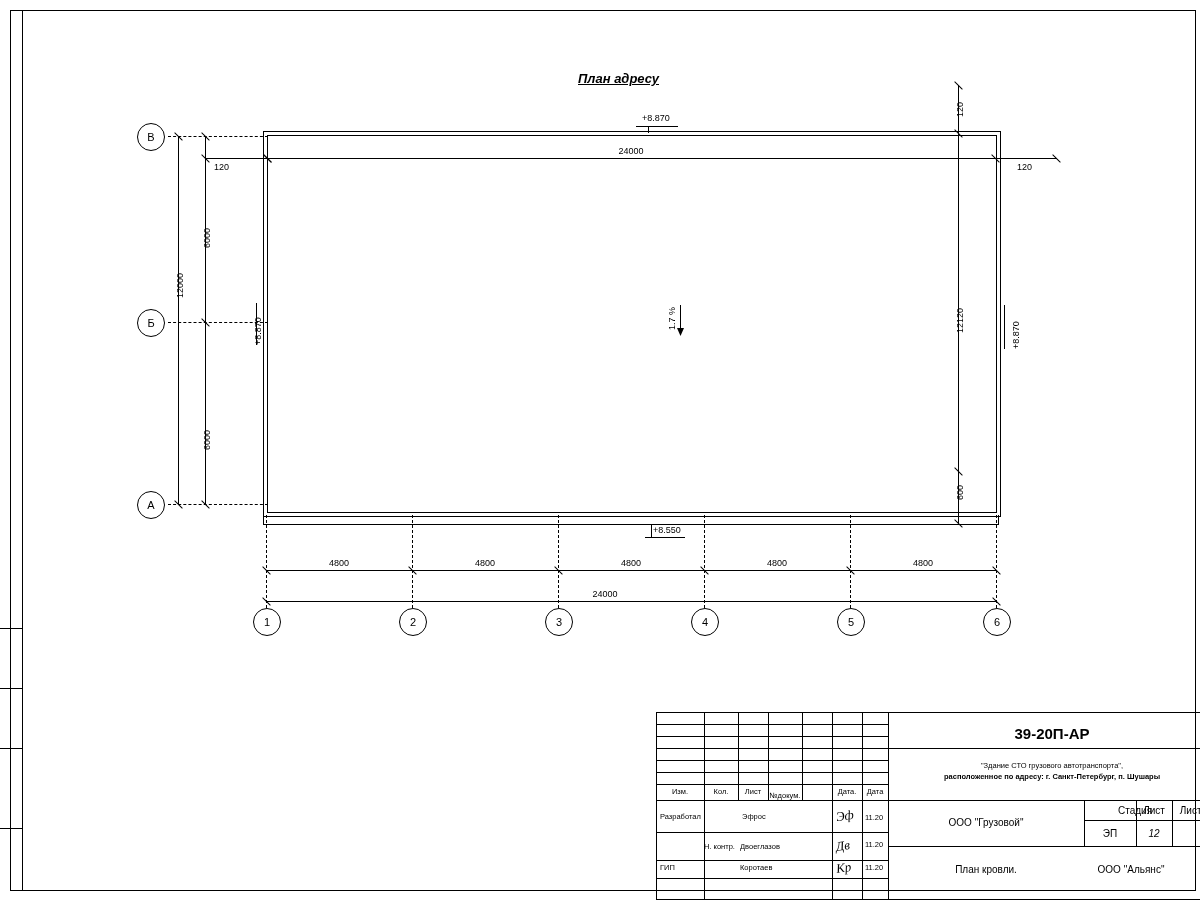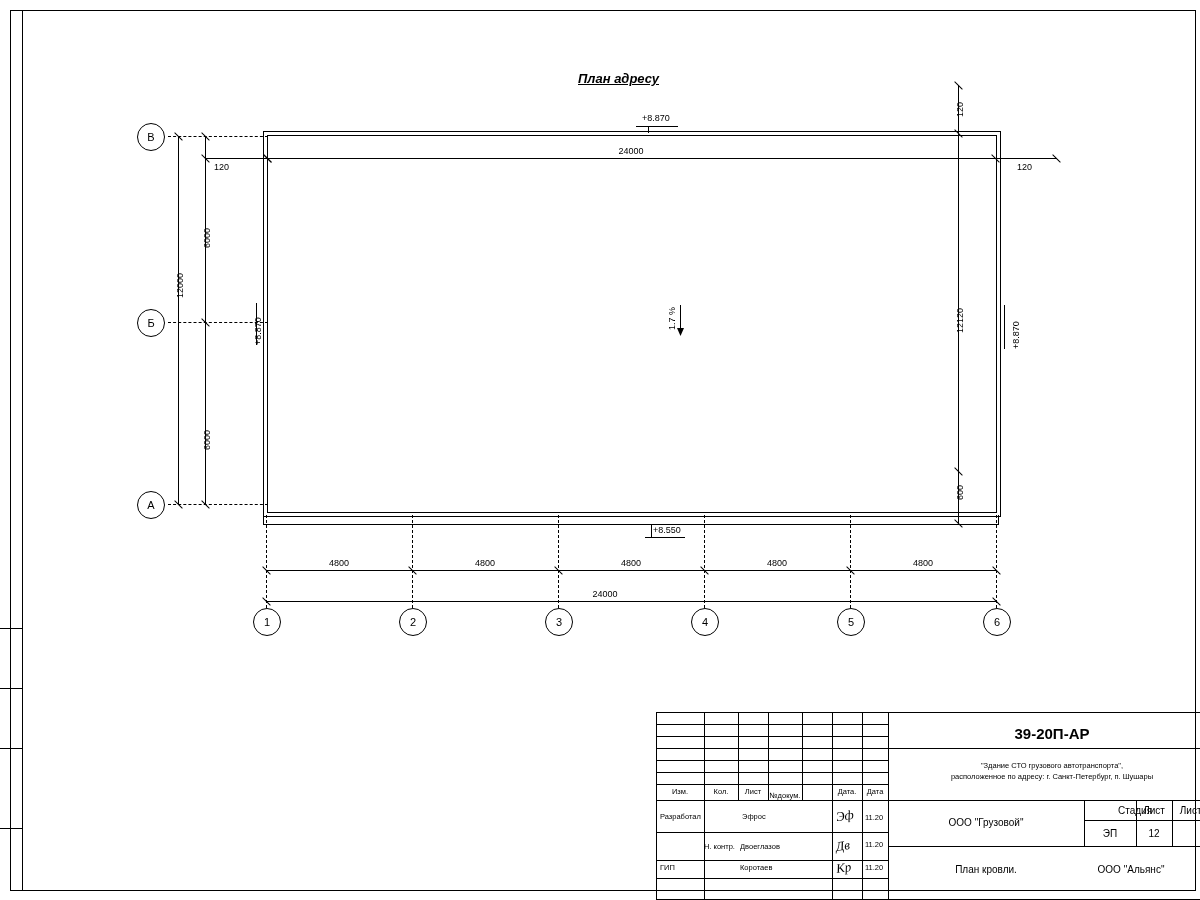--- a/index.html
+++ b/index.html
@@ -221,33 +221,33 @@
     <div class="st-txt" style="left:84px;top:152px;">Коротаев</div>
     <div class="st-txt" style="left:209px;top:152px;">11.20</div>
     <div class="sig" style="left:180px;top:148px;">Кр</div>
 
     <div class="ln h" style="left:232px;top:36px;width:328px;"></div>
     <div class="ln h" style="left:232px;top:88px;width:328px;"></div>
     <div class="ln h" style="left:232px;top:134px;width:328px;"></div>
 
     <div class="st-txt st-c big" style="left:396px;top:13px;">39-20П-АР</div>
     <div class="st-txt st-c" style="left:396px;top:50px;">"Здание СТО грузового автотранспорта",</div>
-    <div class="st-txt st-c" style="left:396px;top:61px;">расположенное по адресу: г. Санкт-Петербург, п. Шушары</div>
+    <div class="st-txt st-c" style="left:396px;top:61px;font-weight:bold;">расположенное по адресу: г. Санкт-Петербург, п. Шушары</div>
 
     <div class="st-txt st-c med" style="left:330px;top:105px;">ООО "Грузовой"</div>
     <div class="st-txt st-c med" style="left:330px;top:152px;">План кровли.</div>
     <div class="st-txt st-c med" style="left:475px;top:152px;">ООО "Альянс"</div>
 
     <div class="ln v" style="left:428px;top:88px;height:46px;"></div>
     <div class="ln v" style="left:480px;top:88px;height:46px;"></div>
     <div class="ln v" style="left:516px;top:88px;height:46px;"></div>
     <div class="ln h" style="left:428px;top:108px;width:132px;"></div>
 
     <div class="st-txt st-c med" style="left:479px;top:93px;">Стадия</div>
     <div class="st-txt st-c med" style="left:498px;top:93px;">Лист</div>
     <div class="st-txt st-c med" style="left:540px;top:93px;">Листов</div>
 
     <div class="st-txt st-c med" style="left:454px;top:116px;">ЭП</div>
-    <div class="st-txt st-c med" style="left:498px;top:116px;">12</div>
+    <div class="st-txt st-c med" style="left:498px;top:116px;font-style:italic;">12</div>
     <div class="st-txt st-c med" style="left:540px;top:116px;"></div>
   </div>
 
 </div>
 
 </body></html>

